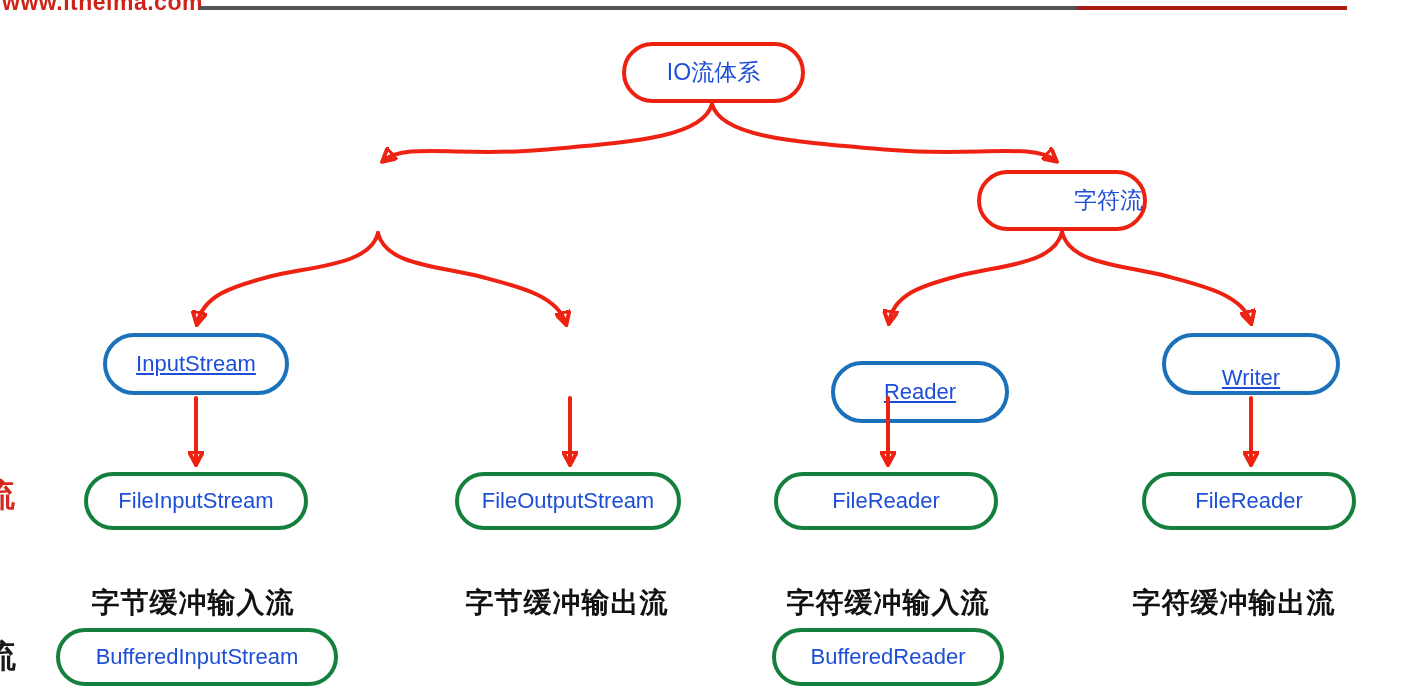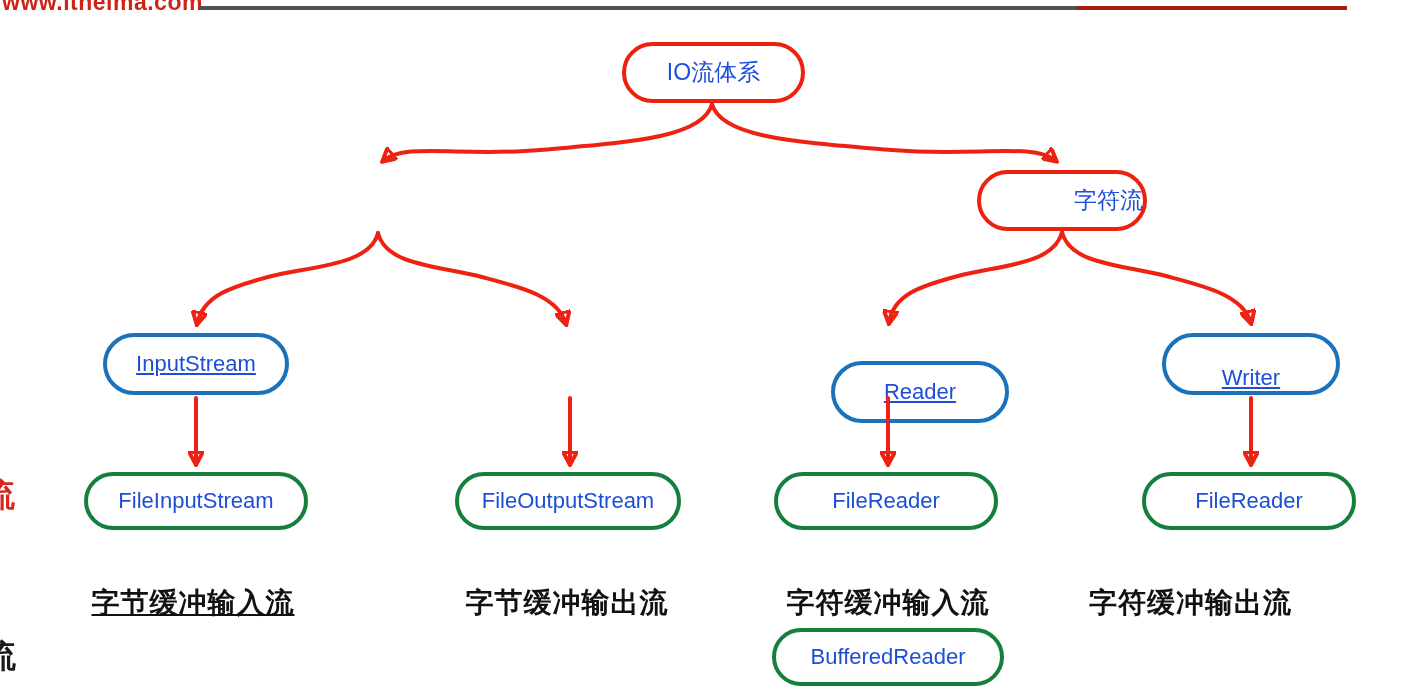--- a/index.html
+++ b/index.html
@@ -75,25 +75,28 @@
   <div class="pill orange" style="left:774px;top:472px;width:224px;height:58px;">
     <span>FileReader</span>
   </div>
   <div class="pill orange" style="left:455px;top:472px;width:226px;height:58px;">
     <span>FileOutputStream</span>
   </div>
   <div class="pill orange" style="left:1142px;top:472px;width:214px;height:58px;">
     <span>FileReader</span>
   </div>
 
-  <div class="heading" style="left:83px;top:584px;text-decoration:underline;">字节缓冲输入流</div>
+  <div class="heading" style="left:83px;top:584px;">字节缓冲输入流</div>
   <div class="heading" style="left:457px;top:584px;">字节缓冲输出流</div>
   <div class="heading" style="left:778px;top:584px;">字符缓冲输入流</div>
-  <div class="heading" style="left:1072px;top:584px;text-align:right;">字符缓冲输出流</div>
+  <div class="heading" style="left:1124px;top:584px;">字符缓冲输出流</div>
 
+  <div class="pill orange" style="left:56px;top:628px;width:282px;height:58px;">
+    <span>BufferedInputStream</span>
+  </div>
   <div class="pill orange" style="left:772px;top:628px;width:232px;height:58px;">
     <span>BufferedReader</span>
   </div>
 
   <div class="cutoff r3">流</div>
   <div class="cutoff r4">流</div>
 
   <svg class="connectors" width="1409" height="693" viewBox="0 0 1409 693">
     <defs>
       <marker id="arrowhead" markerUnits="userSpaceOnUse" markerWidth="16" markerHeight="16" refX="13" refY="8" orient="auto">

